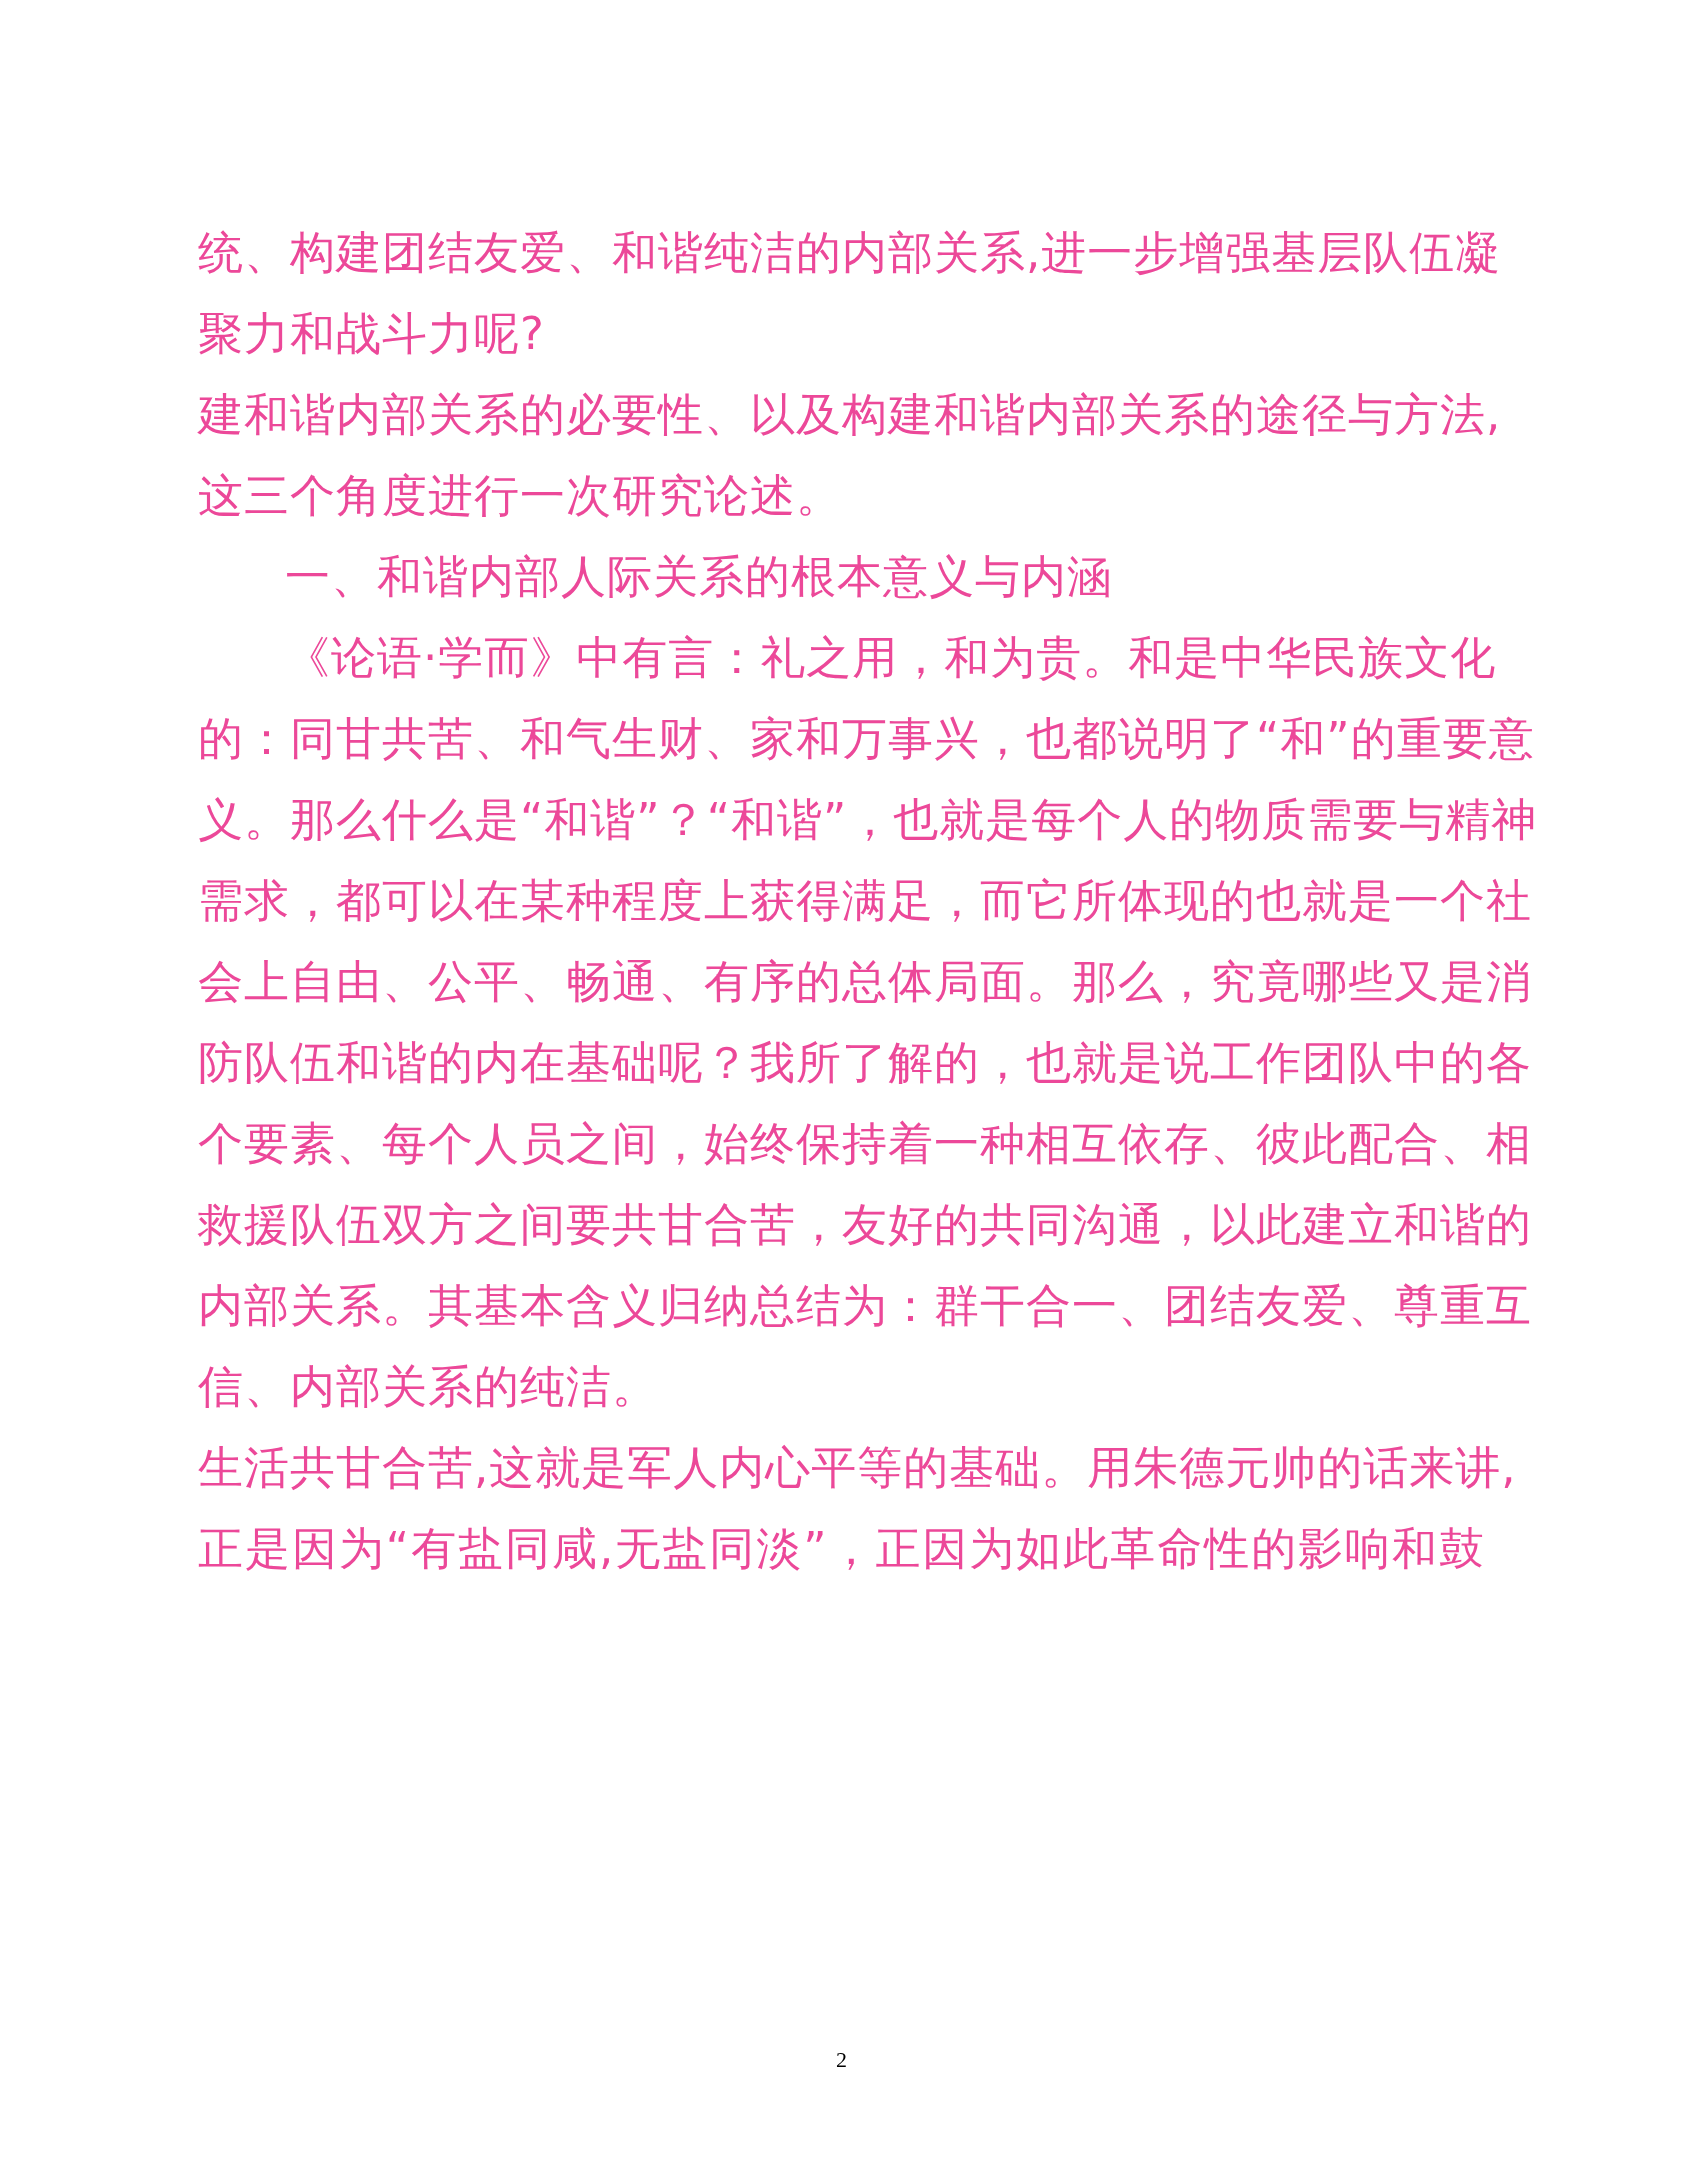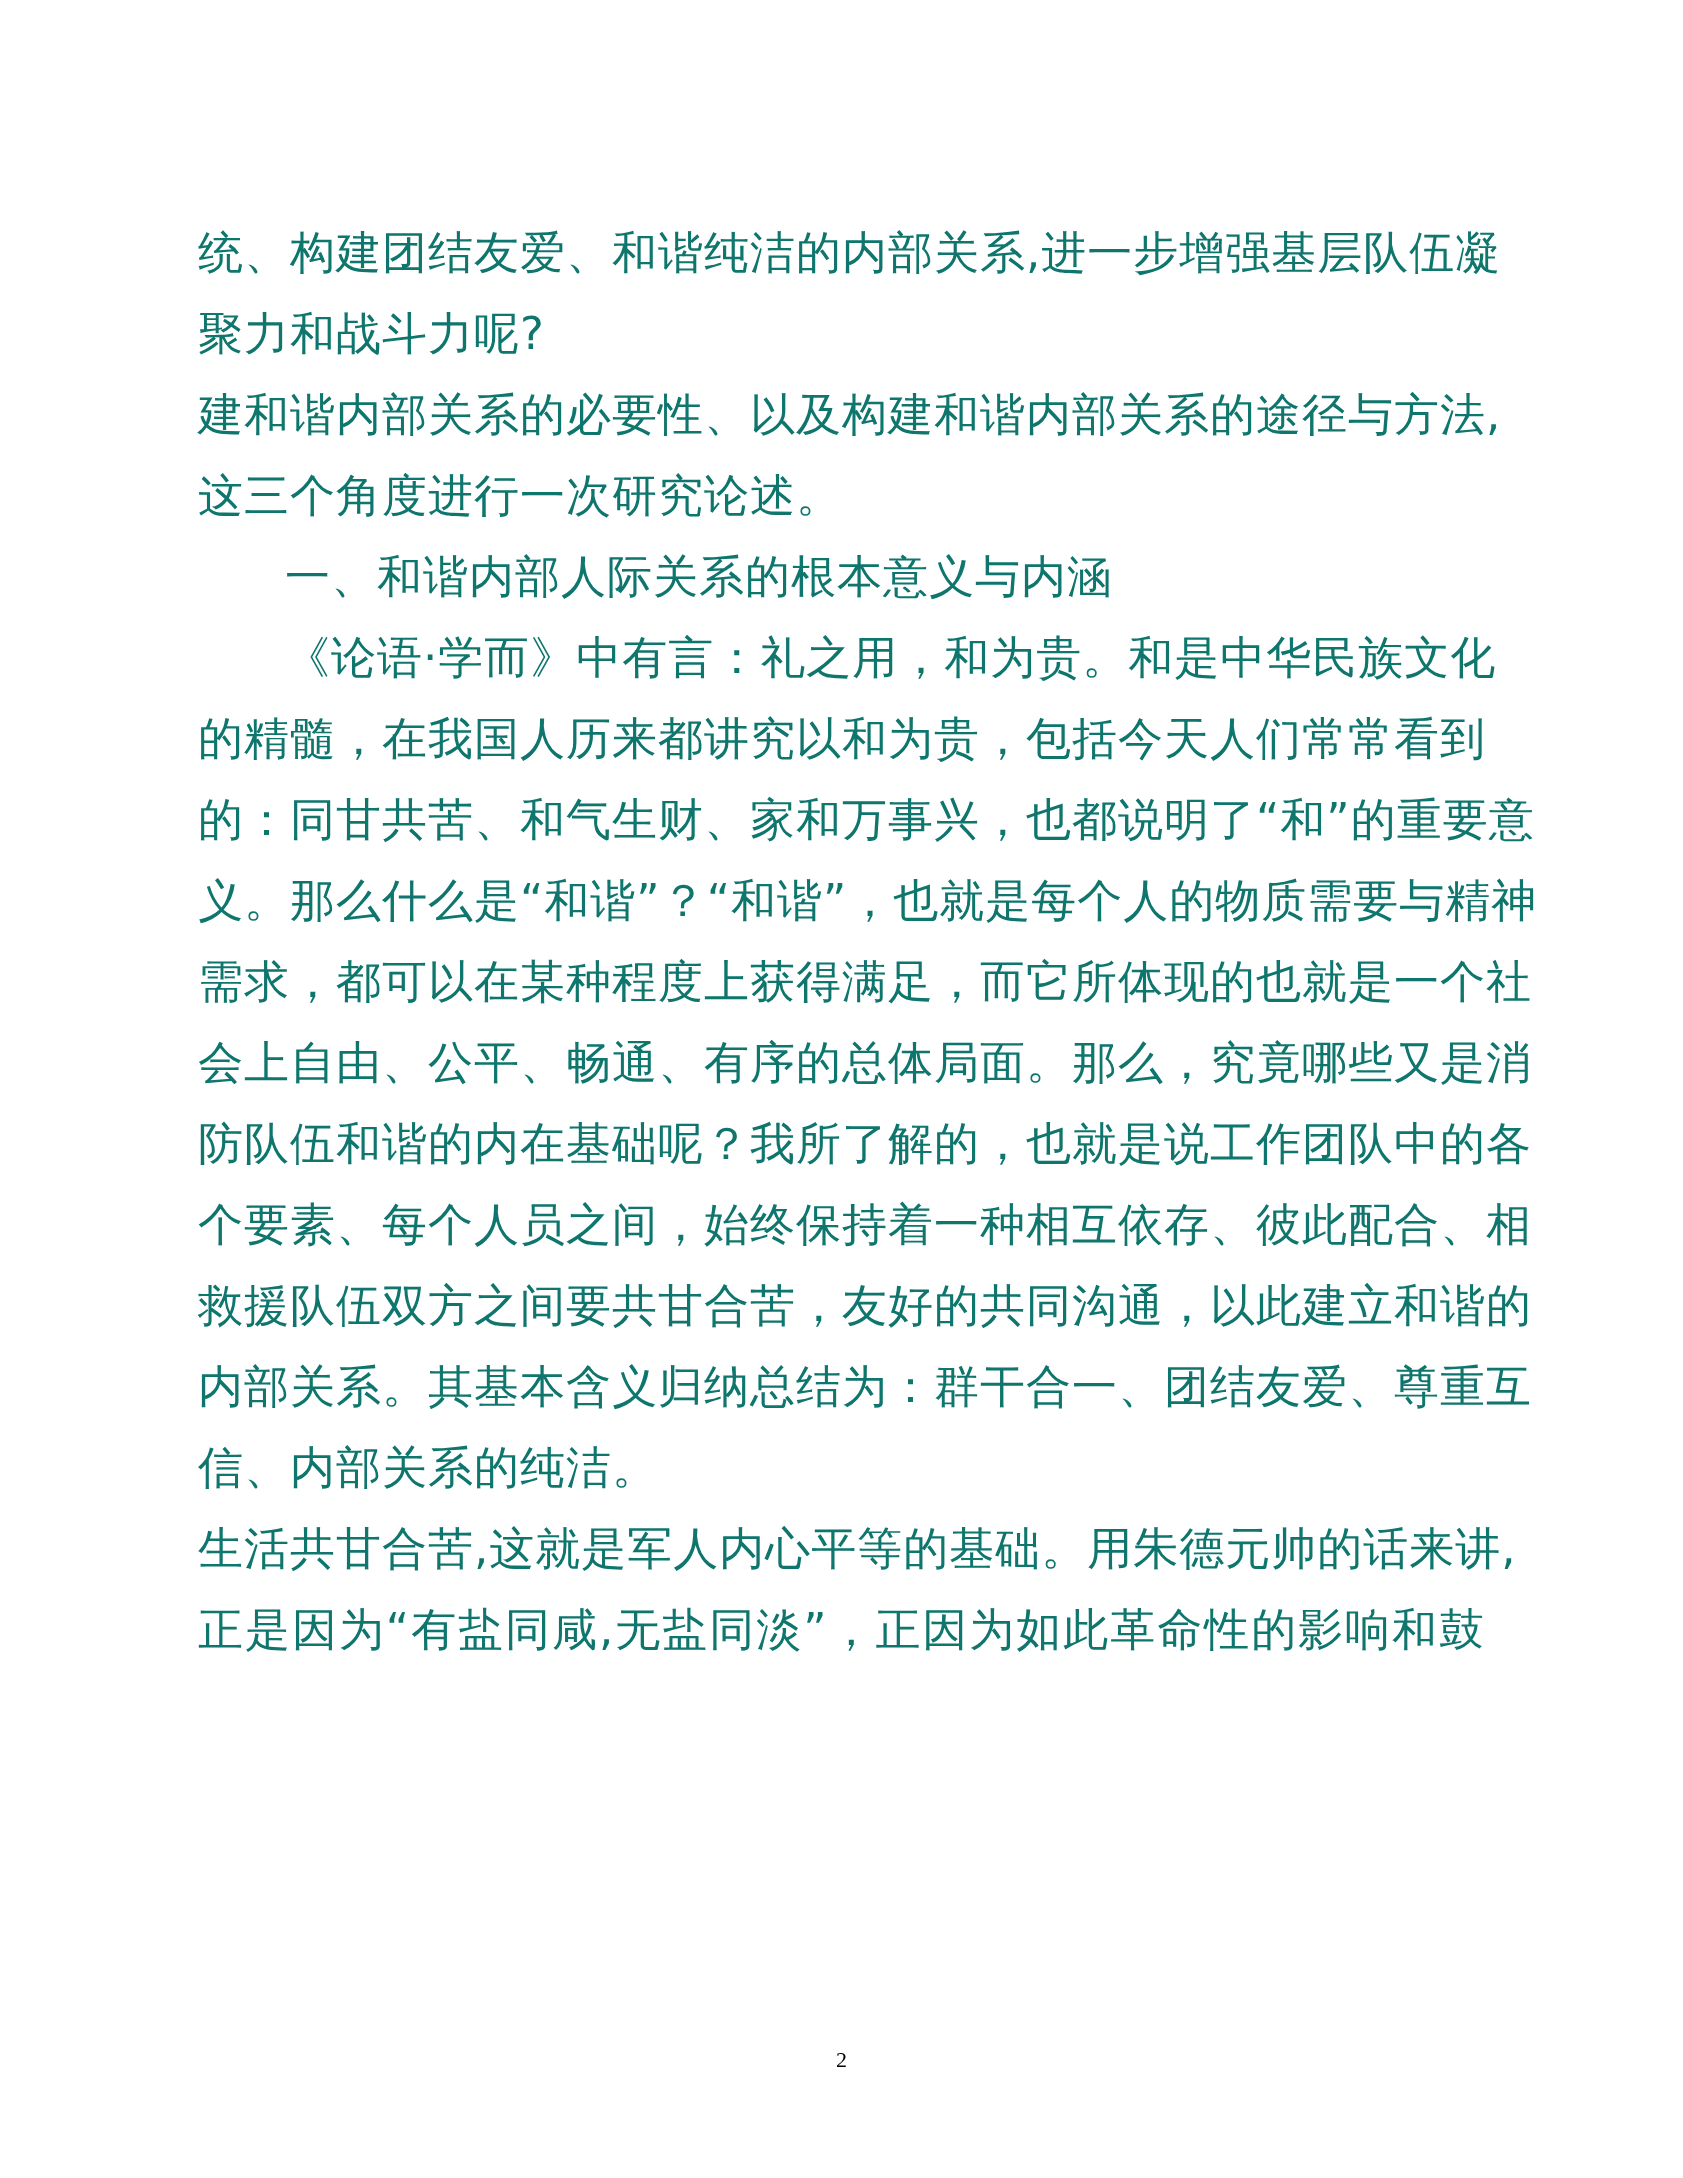--- a/index.html
+++ b/index.html
@@ -21,21 +21,21 @@
     background: #ffffff;
   }
   .body-text {
     position: absolute;
     left: 198px;
     top: 212px;
     width: 1287px;
     font-family: "DejaVu Sans", "Liberation Sans", sans-serif;
     font-size: 45px;
     line-height: 81px;
-    color: #0f766e;
+    color: #ec4899;
   }
   .line {
     display: block;
     white-space: nowrap;
     height: 81px;
     letter-spacing: 1px;
   }
   .line.justify {
     text-align: justify;
     text-align-last: justify;
@@ -58,21 +58,20 @@
 <body>
 
 <div class="page">
   <div class="body-text">
     <span class="line justify">统、构建团结友爱、和谐纯洁的内部关系,进一步增强基层队伍凝</span>
     <span class="line">聚力和战斗力呢?</span>
     <span class="line justify">建和谐内部关系的必要性、以及构建和谐内部关系的途径与方法,</span>
     <span class="line">这三个角度进行一次研究论述。</span>
     <span class="line indent">一、和谐内部人际关系的根本意义与内涵</span>
     <span class="line justify indent">《论语·学而》中有言：礼之用，和为贵。和是中华民族文化</span>
-    <span class="line justify">的精髓，在我国人历来都讲究以和为贵，包括今天人们常常看到</span>
     <span class="line justify">的：同甘共苦、和气生财、家和万事兴，也都说明了“和”的重要意</span>
     <span class="line justify">义。那么什么是“和谐”？“和谐”，也就是每个人的物质需要与精神</span>
     <span class="line justify">需求，都可以在某种程度上获得满足，而它所体现的也就是一个社</span>
     <span class="line justify">会上自由、公平、畅通、有序的总体局面。那么，究竟哪些又是消</span>
     <span class="line justify">防队伍和谐的内在基础呢？我所了解的，也就是说工作团队中的各</span>
     <span class="line justify">个要素、每个人员之间，始终保持着一种相互依存、彼此配合、相</span>
     <span class="line justify">救援队伍双方之间要共甘合苦，友好的共同沟通，以此建立和谐的</span>
     <span class="line justify">内部关系。其基本含义归纳总结为：群干合一、团结友爱、尊重互</span>
     <span class="line">信、内部关系的纯洁。</span>
     <span class="line justify">生活共甘合苦,这就是军人内心平等的基础。用朱德元帅的话来讲,</span>

